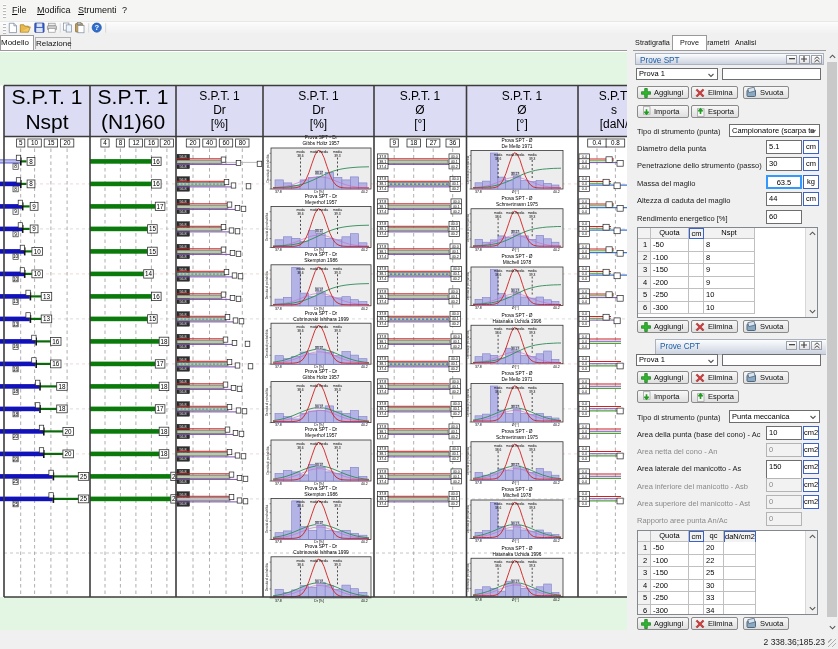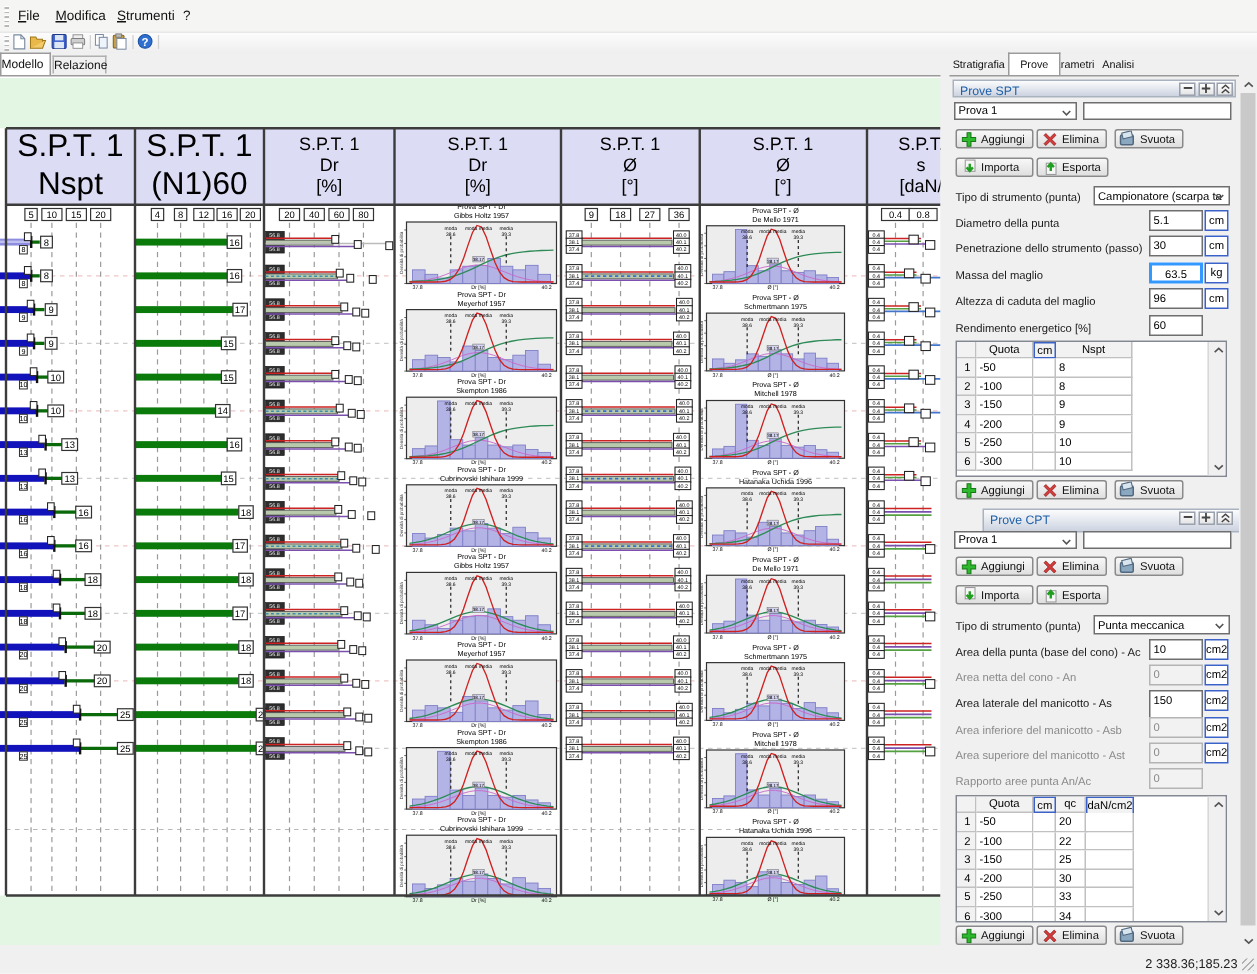--- a/index.html
+++ b/index.html
@@ -1549,21 +1549,21 @@
 <div style="position:absolute;left:637px;top:144px;font-size:7.5px;color:#1a1a1a;white-space:nowrap">Diametro della punta</div>
 <div style="position:absolute;left:766px;top:140px;width:36px;height:14px;background:#fff;border:1px solid #6e6e6e;color:#000;font-size:7.5px;line-height:11px;padding:0 2px;box-sizing:border-box;text-align:left">5.1</div>
 <div style="position:absolute;left:803px;top:140px;width:16px;height:14px;background:#fff;border:1px solid #3a62c8;font-size:7.5px;line-height:12px;text-align:center;color:#000;box-sizing:border-box">cm</div>
 <div style="position:absolute;left:637px;top:161.4px;font-size:7.5px;color:#1a1a1a;white-space:nowrap">Penetrazione dello strumento (passo)</div>
 <div style="position:absolute;left:766px;top:157.4px;width:36px;height:14px;background:#fff;border:1px solid #6e6e6e;color:#000;font-size:7.5px;line-height:11px;padding:0 2px;box-sizing:border-box;text-align:left">30</div>
 <div style="position:absolute;left:803px;top:157.4px;width:16px;height:14px;background:#fff;border:1px solid #3a62c8;font-size:7.5px;line-height:12px;text-align:center;color:#000;box-sizing:border-box">cm</div>
 <div style="position:absolute;left:637px;top:178.8px;font-size:7.5px;color:#1a1a1a;white-space:nowrap">Massa del maglio</div>
 <div style="position:absolute;left:766px;top:174.8px;width:36px;height:14px;background:#fff;border:2px solid #3399ff;color:#000;font-size:7.5px;line-height:11px;padding:0 2px;box-sizing:border-box;text-align:center">63.5</div>
 <div style="position:absolute;left:803px;top:174.8px;width:16px;height:14px;background:#fff;border:1px solid #3a62c8;font-size:7.5px;line-height:12px;text-align:center;color:#000;box-sizing:border-box">kg</div>
 <div style="position:absolute;left:637px;top:196.2px;font-size:7.5px;color:#1a1a1a;white-space:nowrap">Altezza di caduta del maglio</div>
-<div style="position:absolute;left:766px;top:192.2px;width:36px;height:14px;background:#fff;border:1px solid #6e6e6e;color:#000;font-size:7.5px;line-height:11px;padding:0 2px;box-sizing:border-box;text-align:left">96</div>
+<div style="position:absolute;left:766px;top:192.2px;width:36px;height:14px;background:#fff;border:1px solid #6e6e6e;color:#000;font-size:7.5px;line-height:11px;padding:0 2px;box-sizing:border-box;text-align:left">44</div>
 <div style="position:absolute;left:803px;top:192.2px;width:16px;height:14px;background:#fff;border:1px solid #3a62c8;font-size:7.5px;line-height:12px;text-align:center;color:#000;box-sizing:border-box">cm</div>
 <div style="position:absolute;left:637px;top:213.6px;font-size:7.5px;color:#1a1a1a;white-space:nowrap">Rendimento energetico [%]</div>
 <div style="position:absolute;left:766px;top:209.6px;width:36px;height:14px;background:#fff;border:1px solid #6e6e6e;color:#000;font-size:7.5px;line-height:11px;padding:0 2px;box-sizing:border-box;text-align:left">60</div>
 <div style="position:absolute;left:637px;top:227px;width:181px;height:91px;background:#fff;border:1px solid #828790;box-sizing:border-box;overflow:hidden">
     <div style="position:absolute;left:0px;top:0;width:13px;height:11px;background:#f2f2f2;border-right:1px solid #c0c0c0;border-bottom:1px solid #c0c0c0;font-size:7.5px;text-align:center;line-height:10px;color:#000;box-sizing:border-box"></div>
     <div style="position:absolute;left:13px;top:0;width:38px;height:11px;background:#f2f2f2;border-right:1px solid #c0c0c0;border-bottom:1px solid #c0c0c0;font-size:7.5px;text-align:center;line-height:10px;color:#000;box-sizing:border-box">Quota</div>
     <div style="position:absolute;left:51px;top:0;width:15px;height:11px;background:#f2f2f2;border:1px solid #3a62c8;font-size:7.5px;text-align:center;line-height:10px;color:#000;box-sizing:border-box">cm</div>
     <div style="position:absolute;left:66px;top:0;width:51px;height:11px;background:#f2f2f2;border-right:1px solid #c0c0c0;border-bottom:1px solid #c0c0c0;font-size:7.5px;text-align:center;line-height:10px;color:#000;box-sizing:border-box">Nspt</div>
     <div style="position:absolute;left:0px;top:11.0px;width:13px;height:12.6px;background:#f2f2f2;border-right:1px solid #c0c0c0;border-bottom:1px solid #c0c0c0;font-size:7.5px;text-align:center;line-height:12px;padding-left:2px;color:#000;box-sizing:border-box">1</div>
     <div style="position:absolute;left:13px;top:11.0px;width:38px;height:12.6px;background:#fff;border-right:1px solid #c0c0c0;border-bottom:1px solid #c0c0c0;font-size:7.5px;text-align:left;line-height:12px;padding-left:2px;color:#000;box-sizing:border-box">-50</div>

